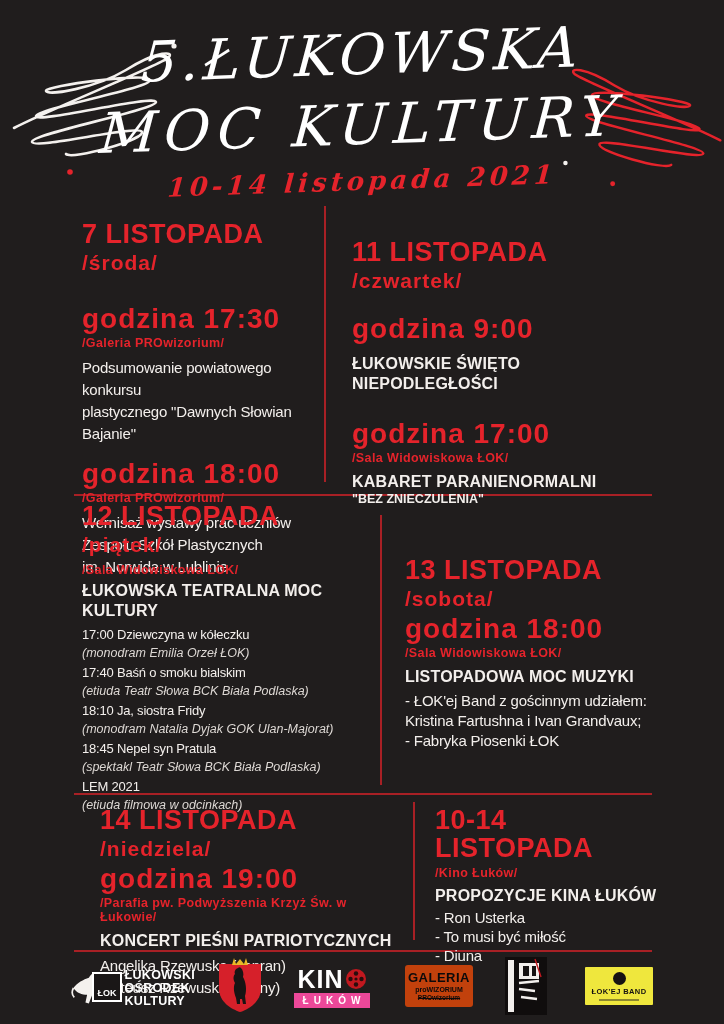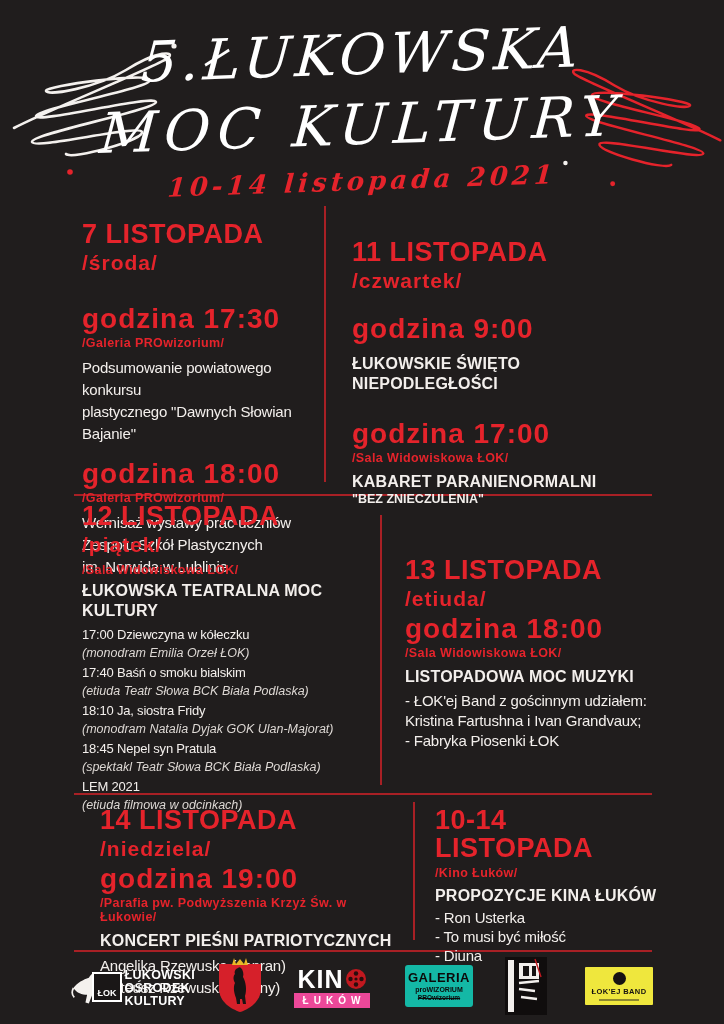--- a/index.html
+++ b/index.html
@@ -37,21 +37,21 @@
   .gap-md{height:13px;}
   .gap-sm{height:8px;}
   
   .logo{position:absolute;display:flex;align-items:center;justify-content:center;}
   .lok-text{font-size:12.5px;font-weight:800;line-height:13px;color:#fff;letter-spacing:.3px;}
   .lok-badge{width:30px;height:30px;border:2px solid #fff;background:#1a1717;color:#fff;
     font-size:9px;font-weight:800;display:flex;align-items:flex-end;justify-content:center;padding-bottom:2px;box-sizing:border-box;}
   .kino-wrap{display:flex;flex-direction:column;align-items:center;}
   .kino-top{display:flex;align-items:center;color:#fff;font-weight:800;font-size:25px;letter-spacing:1px;line-height:1;}
   .kino-bar{margin-top:1px;background:#ec4899;color:#fff;font-size:10px;font-weight:700;letter-spacing:5px;padding:2px 5px 2px 9px;}
-  .galeria-box{background:#14b8a6;color:#0c0a0a;width:68px;height:42px;border-radius:3px;
+  .galeria-box{background:#c2410c;color:#0c0a0a;width:68px;height:42px;border-radius:3px;
     display:flex;flex-direction:column;align-items:center;justify-content:center;line-height:1;}
   .galeria-big{font-size:13px;font-weight:900;letter-spacing:.5px;}
   .galeria-mid{font-size:7px;font-weight:800;margin-top:2px;}
   .galeria-small{font-size:6.5px;font-weight:600;margin-top:2px;text-decoration:line-through;}
   .band-box{background:var(--band_yellow,#efe73d);width:68px;height:38px;border-radius:1px;
     display:flex;flex-direction:column;align-items:center;justify-content:center;}
   .band-circle{width:13px;height:13px;border-radius:50%;background:#151212;margin-bottom:2px;}
   .band-name{font-size:7.5px;font-weight:800;color:#141111;letter-spacing:.4px;}
   .band-line{width:40px;height:2px;background:#8d882e;margin-top:3px;}
 </style>
@@ -126,21 +126,21 @@
     <p class="prog">18:10 Ja, siostra Fridy</p>
     <p class="note">(monodram Natalia Dyjak GOK Ulan-Majorat)</p>
     <p class="prog">18:45 Nepel syn Pratula</p>
     <p class="note">(spektakl Teatr Słowa BCK Biała Podlaska)</p>
     <p class="prog">LEM 2021</p>
     <p class="note">(etiuda filmowa w odcinkach)</p>
   </div>
 
   <div class="abs" style="left:405px;top:556px;width:250px;">
     <p class="sec-heading">13 LISTOPADA</p>
-    <p class="sec-day">/etiuda/</p>
+    <p class="sec-day">/sobota/</p>
     <p class="time" style="margin-top:2px;">godzina 18:00</p>
     <p class="venue">/Sala Widowiskowa ŁOK/</p>
     <p class="title-bold">LISTOPADOWA MOC MUZYKI</p>
     <p class="body-line" style="line-height:20px;">- ŁOK'ej Band z gościnnym udziałem:</p>
     <p class="body-line" style="line-height:20px;">Kristina Fartushna i Ivan Grandvaux;</p>
     <p class="body-line" style="line-height:20px;">- Fabryka Piosenki ŁOK</p>
   </div>
 
   <div class="abs" style="left:100px;top:806px;width:300px;">
     <p class="sec-heading">14 LISTOPADA</p>

